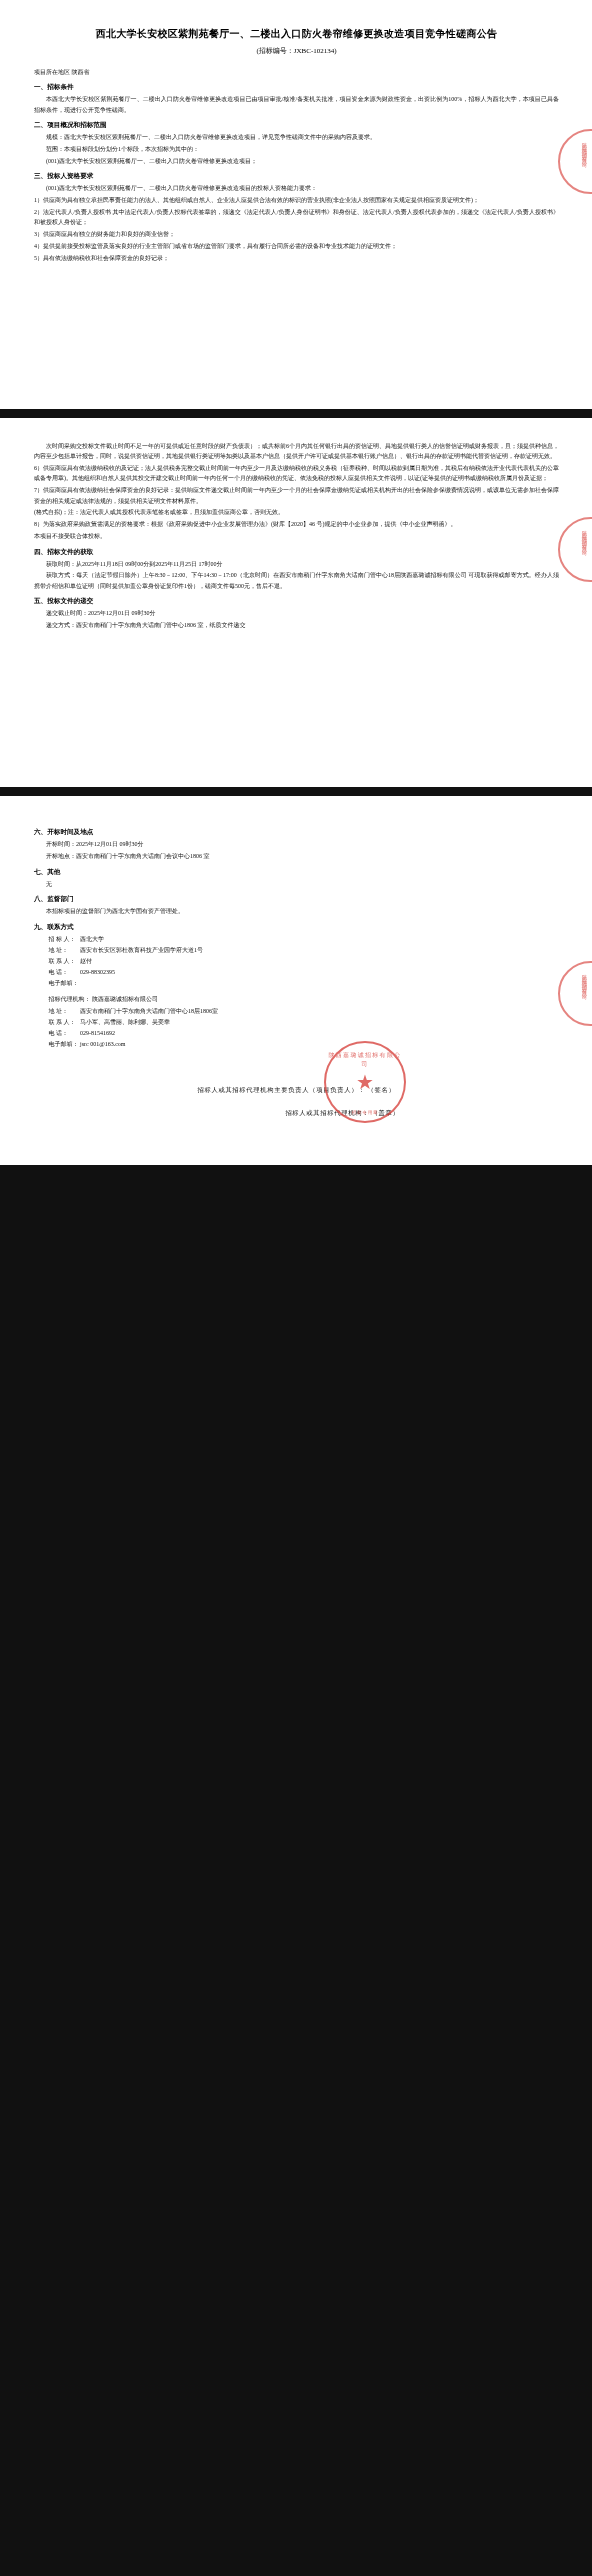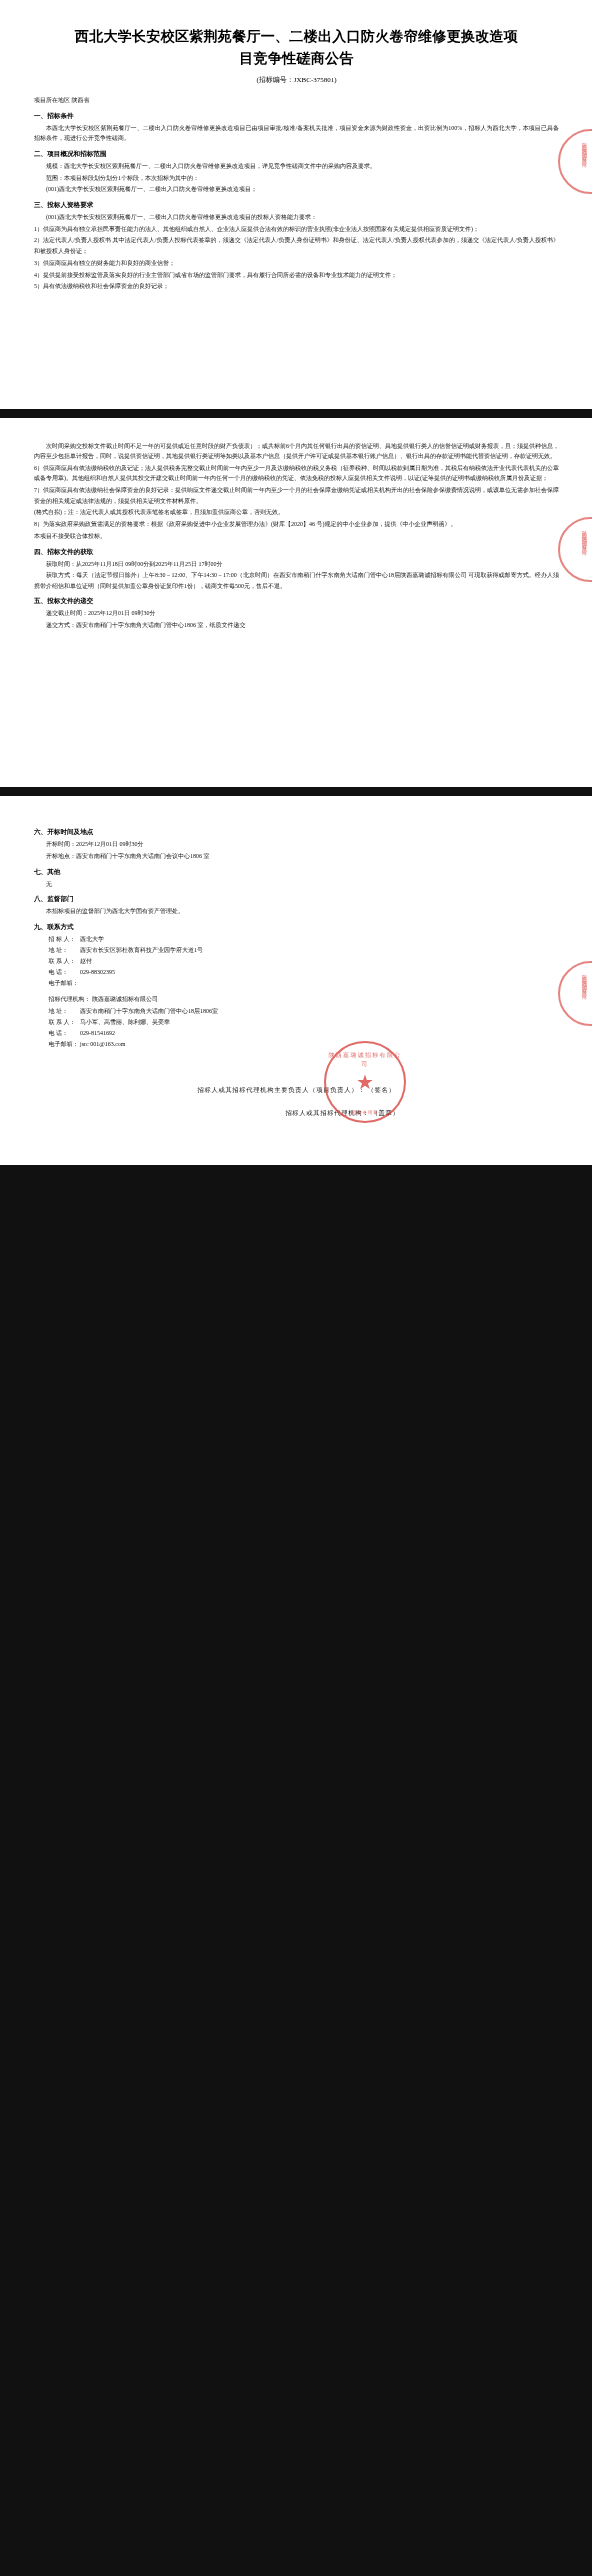--- a/index.html
+++ b/index.html
@@ -20,21 +20,21 @@
   }
   .page.p1 { padding: 26px 34px 20px 34px; min-height: 409px; }
   .page.p2 { padding: 22.4px 34px 20px 34px; min-height: 369px; }
   .page.p3 { padding: 26px 34px 26px 34px; min-height: 369px; }
   .gap {
     height: 9.2px;
     background: #111111;
   }
   .doc-title {
     text-align: center;
-    font-size: 14px;
+    font-size: 10px;
     font-weight: bold;
     line-height: 1.6;
     letter-spacing: 0.3px;
     color: #000;
     margin: 0 40px 4px 40px;
   }
   .bid-no {
     text-align: center;
     font-size: 7px;
     color: #000;
@@ -143,21 +143,21 @@
     letter-spacing: 2px;
     pointer-events: none;
   }
 </style>
 </head>
 <body>
 
 <div class="page p1">
 
   <div class="doc-title">西北大学长安校区紫荆苑餐厅一、二楼出入口防火卷帘维修更换改造项目竞争性磋商公告</div>
-  <div class="bid-no">(招标编号：JXBC-375801)</div>
+  <div class="bid-no">(招标编号：JXBC-102134)</div>
 
   <p class="body">
     <span>项目所在地区</span>
     <span>陕西省</span>
   </p>
 
   <div class="sec-head">一、招标条件</div>
   <p class="body indent">本西北大学长安校区紫荆苑餐厅一、二楼出入口防火卷帘维修更换改造项目已由项目审批/核准/备案机关批准，项目资金来源为财政性资金，出资比例为100%，招标人为西北大学，本项目已具备招标条件，现进行公开竞争性磋商。</p>
 
   <div class="sec-head">二、项目概况和招标范围</div>

